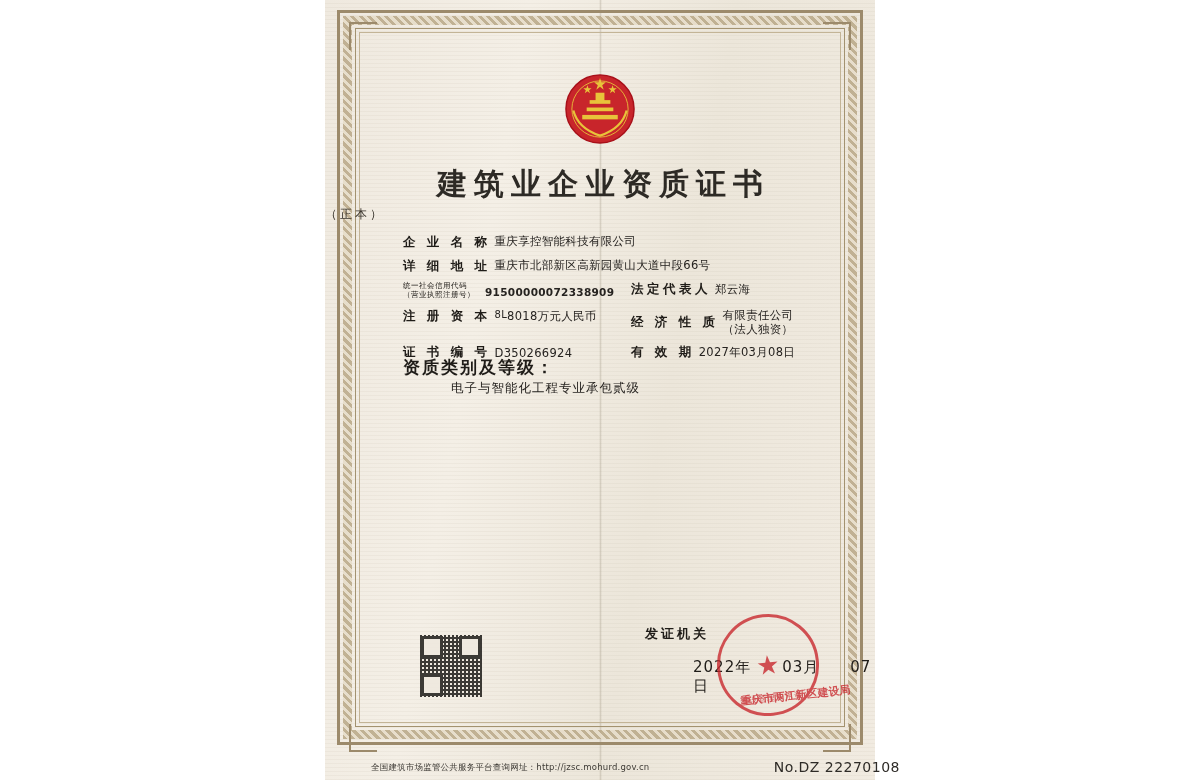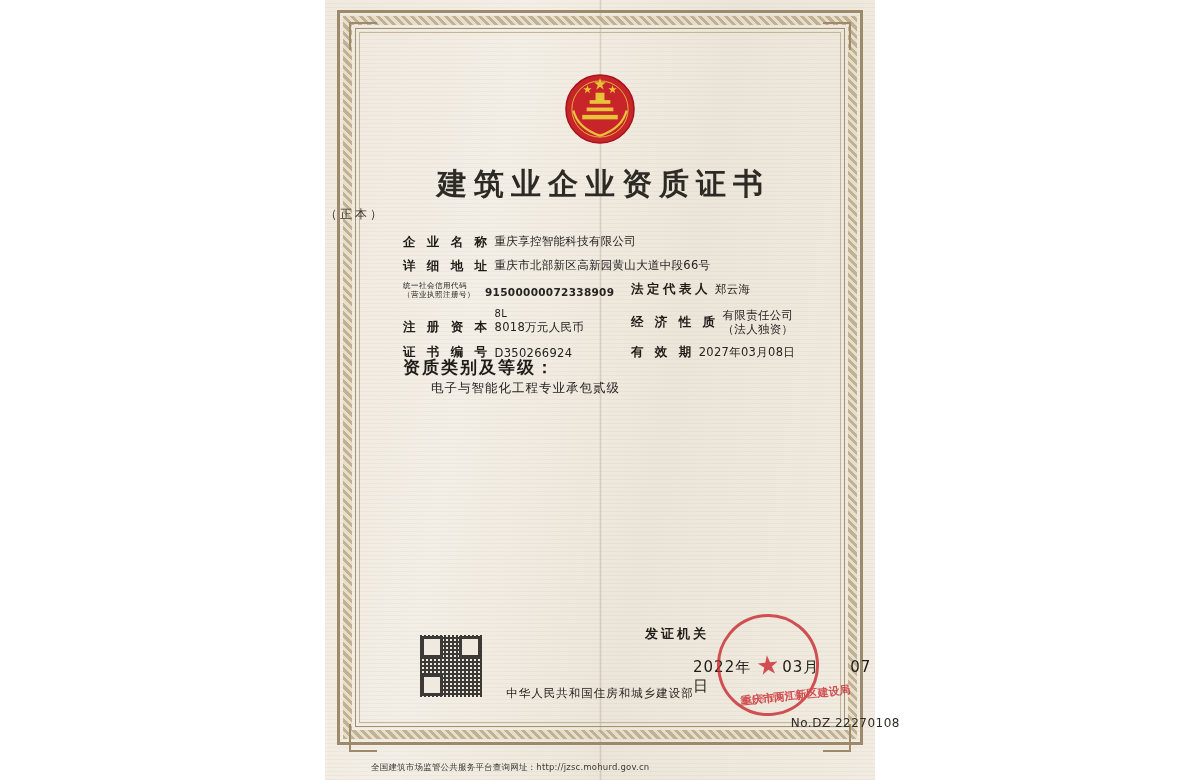--- a/index.html
+++ b/index.html
@@ -173,35 +173,35 @@
     flex: 1 1 auto;
     margin-left: 4px;
     font-size: 11.5px;
     letter-spacing: 0.3px;
     color: #262320;
     word-break: break-all;
   }
   .val.tiny { font-size: 10.5px; font-weight: bold; }
   .half-left { display: flex; align-items: flex-end; flex: 0 0 228px; }
   .half-right { display: flex; align-items: center; flex: 1 1 auto; }
-  .stack { display: flex; flex-direction: column; }
+  .stack { display: flex; flex-direction: row; }
   .stack .line1 { font-size: 10px; }
 
   .cat-label {
     position: absolute;
     left: 78px;
     top: 356px;
     font-size: 17px;
     font-weight: bold;
     letter-spacing: 2px;
     color: #1f1c18;
   }
   .cat-value {
     position: absolute;
-    left: 106px;
+    left: 126px;
     top: 380px;
     font-size: 12.5px;
     letter-spacing: 1px;
     color: #262320;
   }
 
   
   .qr {
     position: absolute;
     left: 95px;
@@ -315,22 +315,22 @@
     position: absolute;
     left: 371px;
     top: 762px;
     font-size: 8.5px;
     color: #3d3a35;
     letter-spacing: 0.2px;
   }
   .footer-right {
     position: absolute;
     right: 300px;
-    top: 716px;
-    font-size: 12px;
+    top: 759px;
+    font-size: 14px;
     color: #2e2b27;
     letter-spacing: 0.5px;
   }
 </style>
 </head>
 <body>
 
 <div id="page">
 
   <div class="cert-sheet">
@@ -430,20 +430,19 @@
     </div>
 
     <div class="seal">
       <div class="seal-text">
         <span style="transform: rotate(-130deg) translate(0,-40px) rotate(130deg);">重庆市两江新区建设局</span>
       </div>
       <div class="seal-star">★</div>
       <div class="seal-bottom">建设管理专用章</div>
     </div>
 
-    <div class="ministry">中华人民共和国住房和城乡建设部</div>
 
   </div>
 
   <div class="footer-left">全国建筑市场监管公共服务平台查询网址：http://jzsc.mohurd.gov.cn</div>
   <div class="footer-right">No.DZ 22270108</div>
 
 </div>
 
 </body></html>

